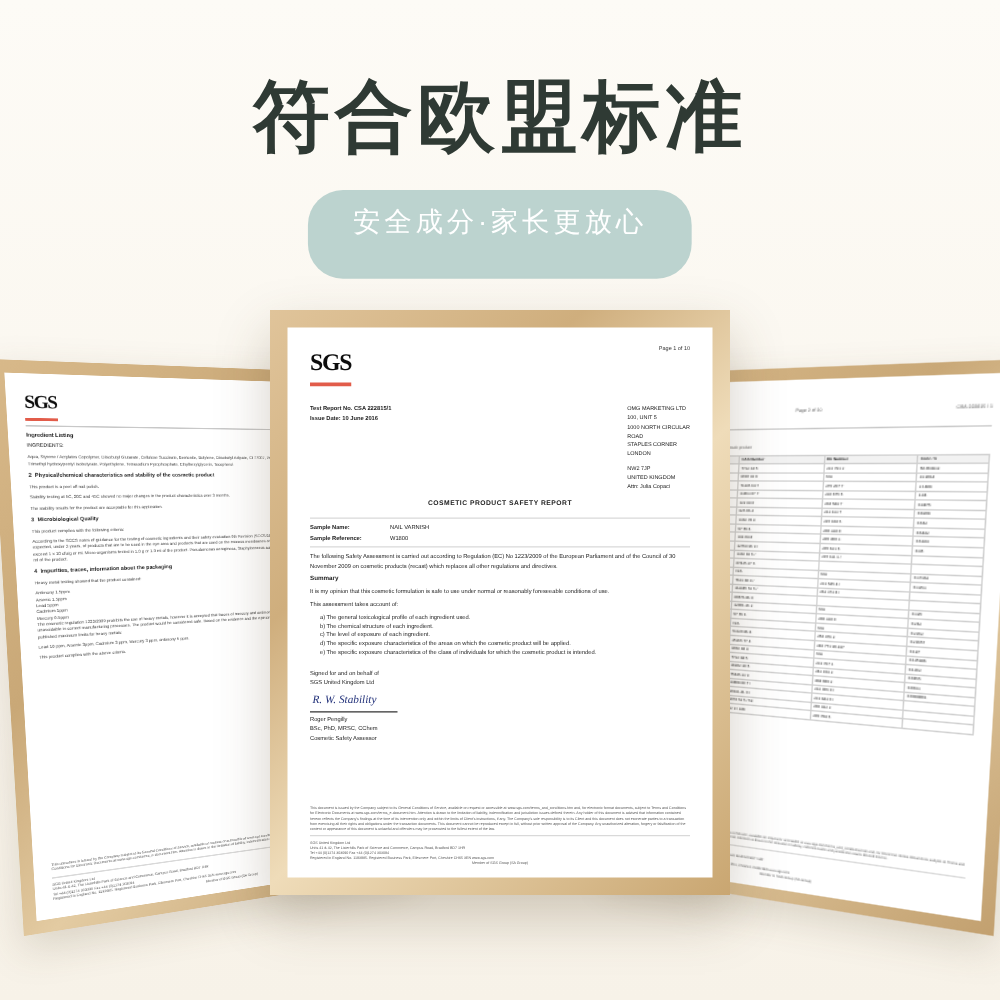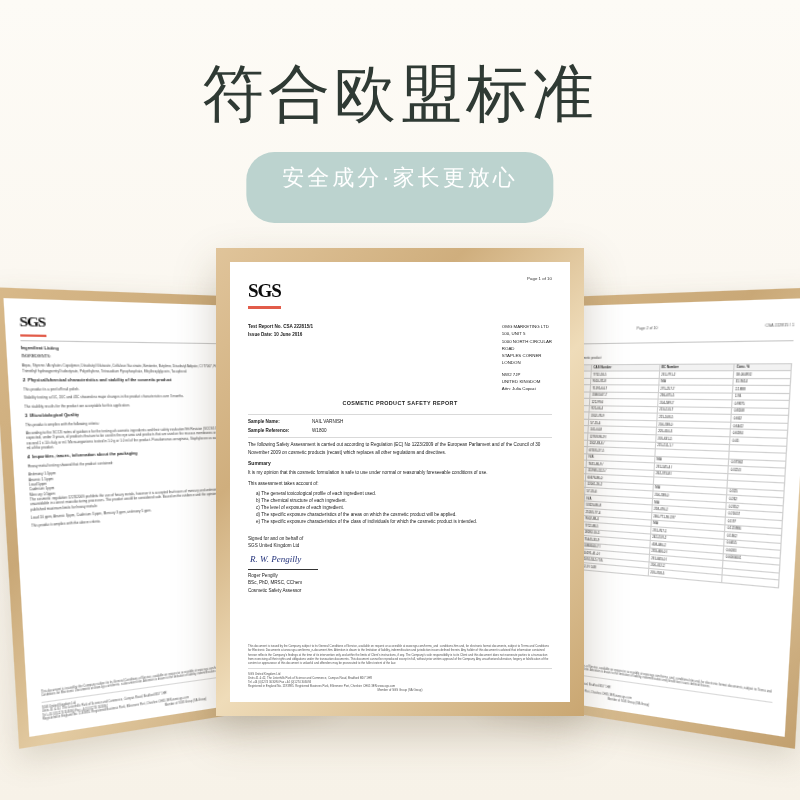--- a/index.html
+++ b/index.html
@@ -26,21 +26,21 @@
     position: absolute;
     top: 60px;
     left: 0;
     width: 800px;
     text-align: center;
     font-size: 62px;
     line-height: 1.1;
     letter-spacing: 4px;
     color: #2f3a34;
     font-family: "Liberation Serif", serif;
-    font-weight: 400;
+    font-weight: 700;
   }
   .sub-pill {
     position: absolute;
     top: 152px;
     left: 50%;
     transform: translateX(-50%);
     background: #bcd3cf;
     color: #ffffff;
     font-size: 22px;
     letter-spacing: 3px;
@@ -513,21 +513,21 @@
           <div>a)  The general toxicological profile of each ingredient used.</div>
           <div>b)  The chemical structure of each ingredient.</div>
           <div>c)  The level of exposure of each ingredient.</div>
           <div>d)  The specific exposure characteristics of the areas on which the cosmetic product will be applied.</div>
           <div>e)  The specific exposure characteristics of the class of individuals for which the cosmetic product is intended.</div>
         </div>
 
         <div style="margin-top:10px;">
           <div>Signed for and on behalf of</div>
           <div>SGS United Kingdom Ltd</div>
-          <div class="sign">R. W. Pengilly</div>
+          <div class="sign">R. W. Stability</div>
           <div style="width:70px;border-top:1px solid #333;margin-bottom:2px;"></div>
           <div>Roger Pengilly</div>
           <div>BSc, PhD, MRSC, CChem</div>
           <div>Cosmetic Safety Assessor</div>
         </div>
 
         <div class="footer">
           <div class="fl">This document is issued by the Company subject to its General Conditions of Service, available on request or accessible at www.sgs.com/terms_and_conditions.htm and, for electronic format documents, subject to Terms and Conditions for Electronic Documents at www.sgs.com/terms_e-document.htm. Attention is drawn to the limitation of liability, indemnification and jurisdiction issues defined therein. Any holder of this document is advised that information contained hereon reflects the Company's findings at the time of its intervention only and within the limits of Client's instructions, if any. The Company's sole responsibility is to its Client and this document does not exonerate parties to a transaction from exercising all their rights and obligations under the transaction documents. This document cannot be reproduced except in full, without prior written approval of the Company. Any unauthorized alteration, forgery or falsification of the content or appearance of this document is unlawful and offenders may be prosecuted to the fullest extent of the law.</div>
           <div class="rule"></div>
           <div style="text-align:left;">SGS United Kingdom Ltd</div>

